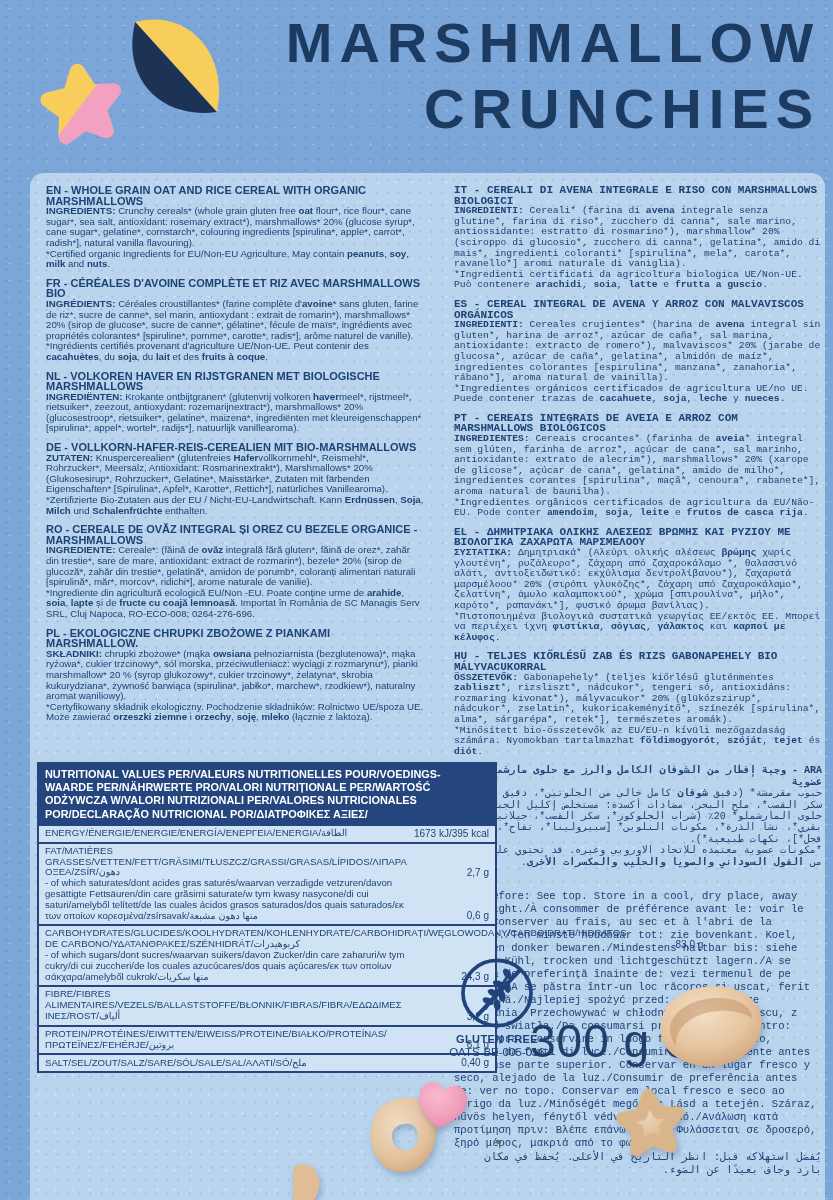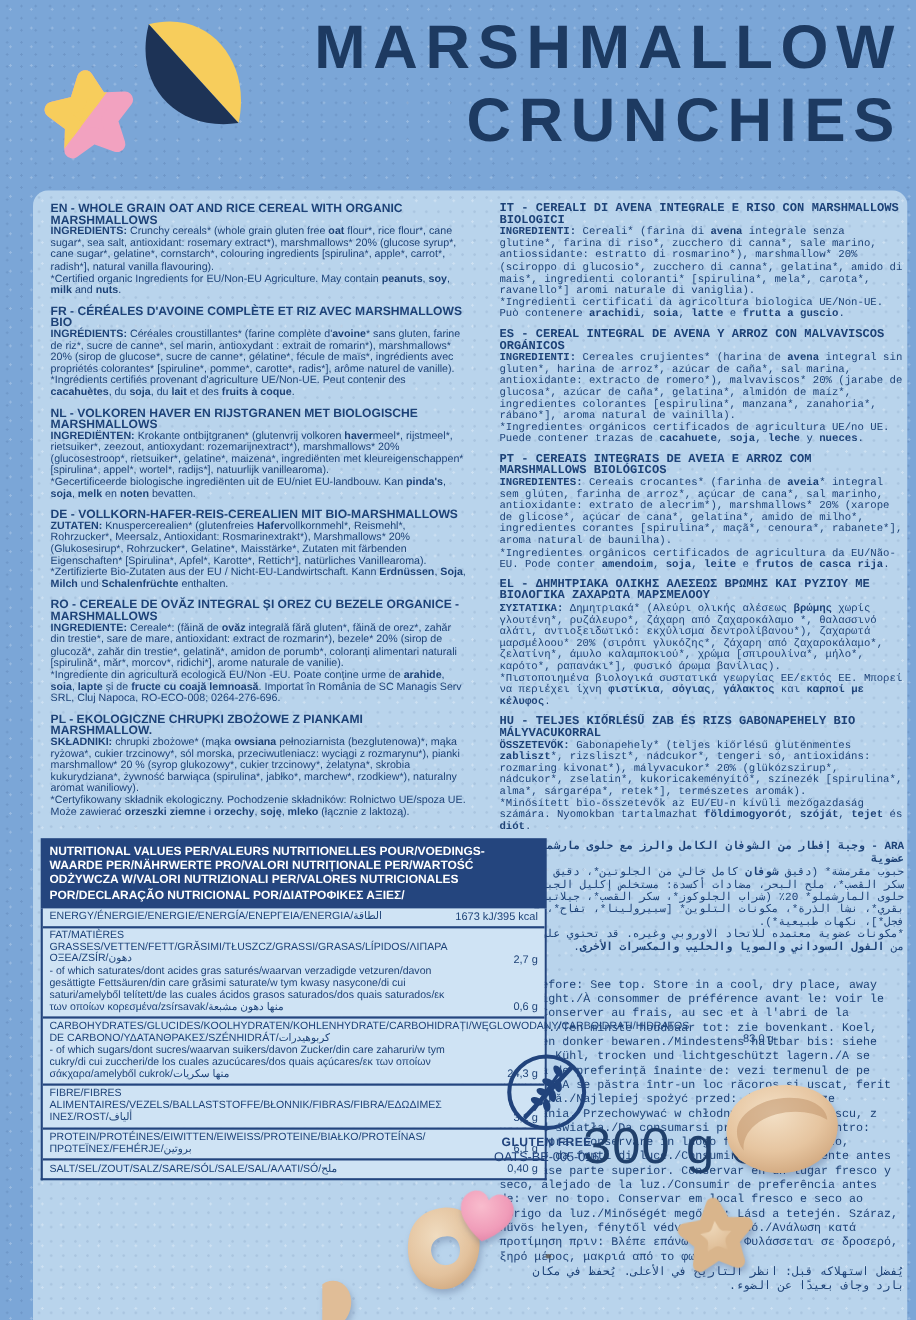--- a/index.html
+++ b/index.html
@@ -99,21 +99,20 @@
       <p><span>*Certified organic Ingredients for EU/Non-EU Agriculture. May contain </span><b>peanuts</b><span>, </span><b>soy</b><span>, </span><b>milk</b><span> and </span><b>nuts</b><span>.</span></p>
     </section>
     <section class="lang">
       <h3>FR - CÉRÉALES D'AVOINE COMPLÈTE ET RIZ AVEC MARSHMALLOWS BIO</h3>
       <p><b>INGRÉDIENTS: </b><span>Céréales croustillantes* (farine complète d'</span><b>avoine</b><span>* sans gluten, farine de riz*, sucre de canne*, sel marin, antioxydant : extrait de romarin*), marshmallows* 20% (sirop de glucose*, sucre de canne*, gélatine*, fécule de maïs*, ingrédients avec propriétés colorantes* [spiruline*, pomme*, carotte*, radis*], arôme naturel de vanille).</span></p>
       <p><span>*Ingrédients certifiés provenant d'agriculture UE/Non-UE. Peut contenir des </span><b>cacahuètes</b><span>, du </span><b>soja</b><span>, du </span><b>lait</b><span> et des </span><b>fruits à coque</b><span>.</span></p>
     </section>
     <section class="lang">
       <h3>NL - VOLKOREN HAVER EN RIJSTGRANEN MET BIOLOGISCHE MARSHMALLOWS</h3>
       <p><b>INGREDIËNTEN: </b><span>Krokante ontbijtgranen* (glutenvrij volkoren </span><b>haver</b><span>meel*, rijstmeel*, rietsuiker*, zeezout, antioxydant: rozemarijnextract*), marshmallows* 20% (glucosestroop*, rietsuiker*, gelatine*, maizena*, ingrediënten met kleureigenschappen* [spirulina*, appel*, wortel*, radijs*], natuurlijk vanillearoma).</span></p>
-      <p><span>*Gecertificeerde biologische ingrediënten uit de EU/niet EU-landbouw. Kan </span><b>pinda's</b><span>, </span><b>soja</b><span>, </span><b>melk</b><span> en </span><b>noten</b><span> bevatten.</span></p>
     </section>
     <section class="lang">
       <h3>DE - VOLLKORN-HAFER-REIS-CEREALIEN MIT BIO-MARSHMALLOWS</h3>
       <p><b>ZUTATEN: </b><span>Knuspercerealien* (glutenfreies </span><b>Hafer</b><span>vollkornmehl*, Reismehl*, Rohrzucker*, Meersalz, Antioxidant: Rosmarinextrakt*), Marshmallows* 20% (Glukosesirup*, Rohrzucker*, Gelatine*, Maisstärke*, Zutaten mit färbenden Eigenschaften* [Spirulina*, Apfel*, Karotte*, Rettich*], natürliches Vanillearoma).</span></p>
       <p><span>*Zertifizierte Bio-Zutaten aus der EU / Nicht-EU-Landwirtschaft. Kann </span><b>Erdnüssen</b><span>, </span><b>Soja</b><span>, </span><b>Milch</b><span> und </span><b>Schalenfrüchte</b><span> enthalten.</span></p>
     </section>
     <section class="lang">
       <h3>RO - CEREALE DE OVĂZ INTEGRAL ȘI OREZ CU BEZELE ORGANICE -MARSHMALLOWS</h3>
       <p><b>INGREDIENTE: </b><span>Cereale*: (făină de </span><b>ovăz</b><span> integrală fără gluten*, făină de orez*, zahăr din trestie*, sare de mare, antioxidant: extract de rozmarin*), bezele* 20% (sirop de glucoză*, zahăr din trestie*, gelatină*, amidon de porumb*, coloranți alimentari naturali [spirulină*, măr*, morcov*, ridichi*], arome naturale de vanilie).</span></p>
       <p><span>*Ingrediente din agricultură ecologică EU/Non -EU. Poate conține urme de </span><b>arahide</b><span>, </span><b>soia</b><span>, </span><b>lapte</b><span> și de </span><b>fructe cu coajă lemnoasă</b><span>. Importat în România de SC Managis Serv SRL, Cluj Napoca, RO-ECO-008; 0264-276-696.</span></p>

